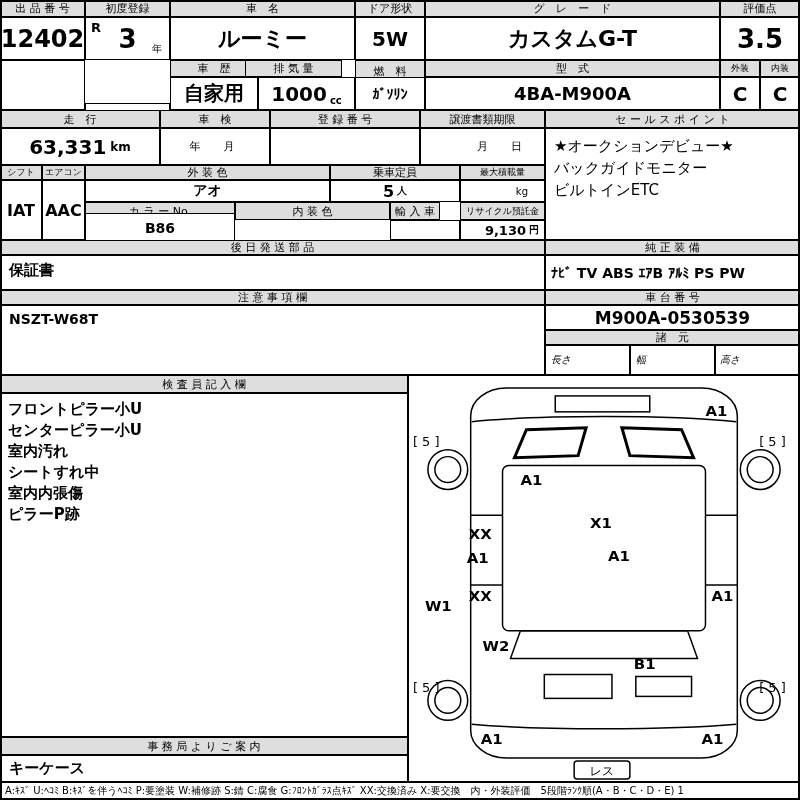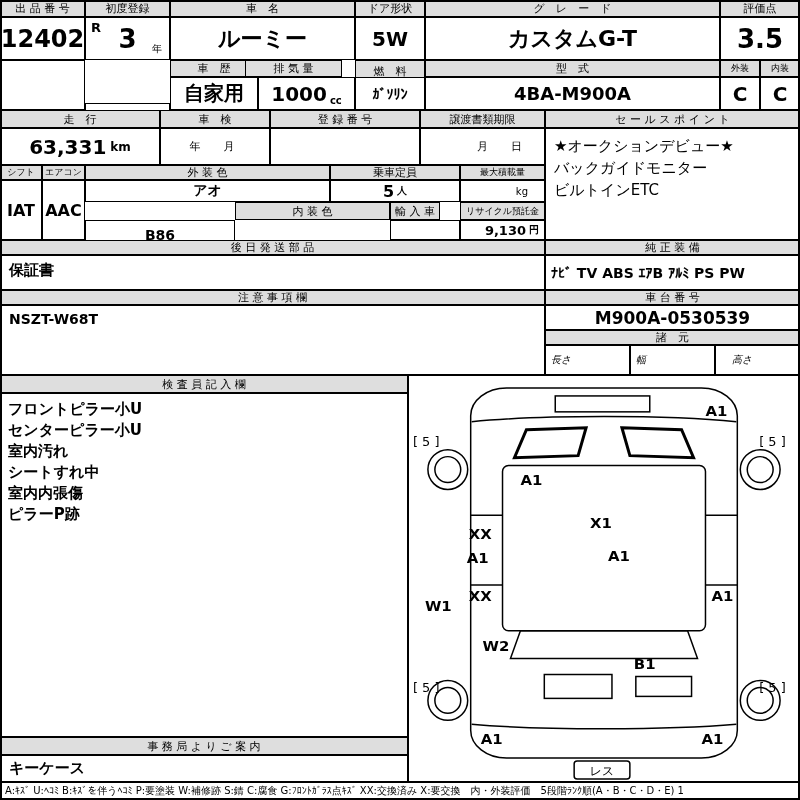--- a/index.html
+++ b/index.html
@@ -120,21 +120,22 @@
 
   <div class="cell hd" style="left:330px;top:165px;width:130px;height:15px">乗車定員</div>
   <div class="cell" style="left:330px;top:180px;width:130px;height:22px">
     <span class="v f16">5</span>
     <span class="unit">人</span>
   </div>
 
   <div class="cell hd sm" style="left:460px;top:165px;width:85px;height:15px">最大積載量</div>
   <div class="cell right" style="left:460px;top:180px;width:85px;height:22px;font-size:10px">kg</div>
 
-  <div class="cell v f14" style="left:85px;top:220px;width:150px;height:29px">B86</div>
+  <div class="cell hd" style="left:85px;top:202px;width:150px;height:18px">カ ラ ー No.</div>
+  <div class="cell v f14" style="left:85px;top:213px;width:150px;height:29px">B86</div>
 
   <div class="cell hd" style="left:235px;top:202px;width:155px;height:18px">内 装 色</div>
   <div class="cell rel" style="left:235px;top:220px;width:155px;height:20px">
     <span class="v f13">クロ</span>
     <span class="suffix">系</span>
   </div>
 
   <div class="cell hd" style="left:390px;top:202px;width:50px;height:18px">輸 入 車</div>
   <div class="cell" style="left:390px;top:220px;width:70px;height:20px"></div>
 
@@ -151,21 +152,21 @@
   <div class="cell v f14 left" style="left:545px;top:255px;width:255px;height:35px;padding-left:5px">ﾅﾋﾞ TV ABS ｴｱB ｱﾙﾐ PS PW</div>
 
   <div class="cell hd" style="left:0;top:290px;width:545px;height:15px">注 意 事 項 欄</div>
   <div class="cell v f14 topleft" style="left:0;top:305px;width:545px;height:70px">NSZT-W68T</div>
 
   <div class="cell hd" style="left:545px;top:290px;width:255px;height:15px">車 台 番 号</div>
   <div class="cell v f17" style="left:545px;top:305px;width:255px;height:25px">M900A-0530539</div>
   <div class="cell hd" style="left:545px;top:330px;width:255px;height:15px">諸　元</div>
   <div class="cell dim-label left" style="left:545px;top:345px;width:85px;height:30px;padding-left:5px">長さ</div>
   <div class="cell dim-label left" style="left:630px;top:345px;width:85px;height:30px;padding-left:5px">幅</div>
-  <div class="cell dim-label left" style="left:715px;top:345px;width:85px;height:30px;padding-left:16px">高さ</div>
+  <div class="cell dim-label left" style="left:715px;top:345px;width:85px;height:30px;padding-left:4px">高さ</div>
 
   <div class="cell hd" style="left:0;top:375px;width:408px;height:18px">検 査 員 記 入 欄</div>
   <div class="cell notes-cell" style="left:0;top:393px;width:408px;height:344px">
     <div class="line">フロントピラー小U</div>
     <div class="line">センターピラー小U</div>
     <div class="line">室内汚れ</div>
     <div class="line">シートすれ中</div>
     <div class="line">室内内張傷</div>
     <div class="line">ピラーP跡</div>
   </div>

